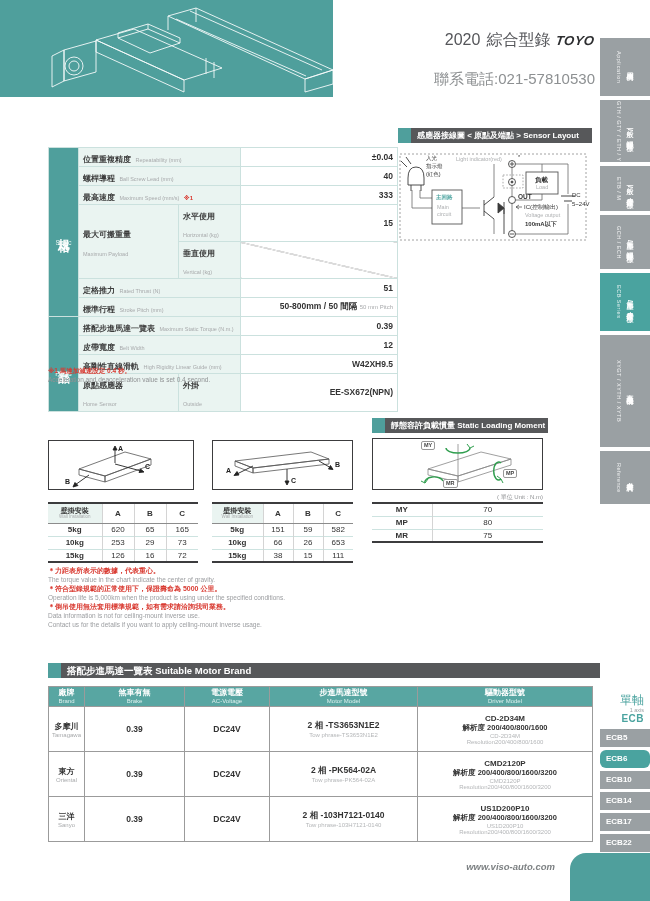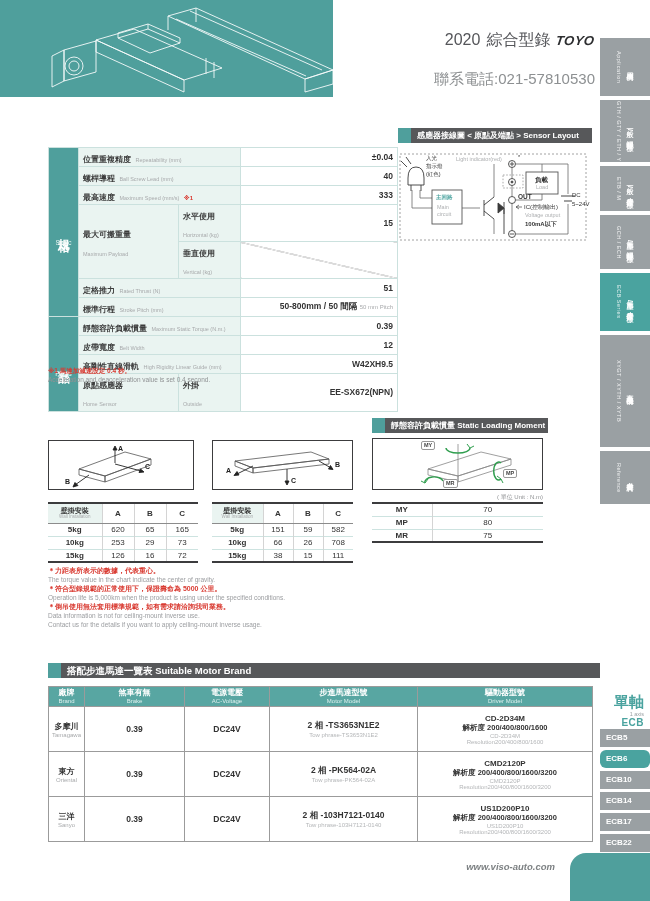--- a/index.html
+++ b/index.html
@@ -14,21 +14,21 @@
   .logo{font-size:13px;font-weight:900;font-style:italic;letter-spacing:.5px;color:#2e2f31;transform:skewX(-8deg);}
   .phone{top:70px;right:55px;font-size:15px;color:#8d9092;}
 
   
   .vtab{left:600px;width:50px;background:#9aa0a3;display:flex;flex-direction:row;
         align-items:center;justify-content:center;gap:3px;color:#fff;cursor:pointer;}
   .vtab.active{background:#4aa39f;}
   .v-en{writing-mode:vertical-rl;font-size:5.5px;opacity:.85;letter-spacing:.5px;}
   .v-zh{writing-mode:vertical-rl;font-size:7px;font-weight:700;letter-spacing:1px;}
   .series-group{left:600px;top:694px;width:44px;text-align:right;line-height:1.1;}
-  .sg-zh{font-size:15px;font-weight:700;color:#4aa39f;}
+  .sg-zh{font-size:12px;font-weight:400;color:#4aa39f;}
   .sg-en{font-size:5.5px;color:#9aa0a3;}
   .sg-name{font-size:10px;font-weight:700;color:#4aa39f;letter-spacing:.5px;}
   .series-item{left:600px;width:50px;height:18px;background:#9aa0a3;color:#fff;
         font-size:8px;font-weight:700;line-height:18px;padding-left:6px;box-sizing:border-box;cursor:pointer;}
   .series-item.active{background:#4aa39f;}
   .corner{left:570px;top:853px;width:80px;height:48px;background:#4f9f9c;border-top-left-radius:16px;}
   .website{top:861px;right:95px;font-size:9.5px;font-weight:700;color:#7d8183;font-style:italic;}
 
   
   .sec-head{display:flex;height:15px;}
@@ -213,21 +213,21 @@
     </tr>
     <tr>
       <td class="lbl" colspan="2"><span class="zh">標準行程</span> <span class="en">Stroke Pitch (mm)</span></td>
       <td class="val"><span>50-800mm / 50 間隔</span> <span class="small-en">50 mm Pitch</span></td>
     </tr>
     <tr>
       <td class="band" rowspan="4">
         <span class="band-zh">部品</span>
         <span class="band-en">Parts</span>
       </td>
-      <td class="lbl" colspan="2"><span class="zh">靜態容許負載慣量</span> <span class="en">Maximum Static Torque (N.m.)</span></td>
+      <td class="lbl" colspan="2"><span class="zh">搭配步進馬達一覽表</span> <span class="en">Maximum Static Torque (N.m.)</span></td>
       <td class="val">0.39</td>
     </tr>
     <tr>
       <td class="lbl" colspan="2"><span class="zh">皮帶寬度</span> <span class="en">Belt Width</span></td>
       <td class="val">12</td>
     </tr>
     <tr>
       <td class="lbl" colspan="2"><span class="zh">高剛性直線滑軌</span> <span class="en">High Rigidity Linear Guide (mm)</span></td>
       <td class="val">W42XH9.5</td>
     </tr>
@@ -409,21 +409,21 @@
     <tr>
           <td class="w">5kg</td>
           <td>151</td>
           <td>59</td>
           <td>582</td>
         </tr>
     <tr>
           <td class="w">10kg</td>
           <td>66</td>
           <td>26</td>
-          <td>708</td>
+          <td>653</td>
         </tr>
     <tr>
           <td class="w">15kg</td>
           <td>38</td>
           <td>15</td>
           <td>111</td>
         </tr>
   </tbody>
     </table>
 

